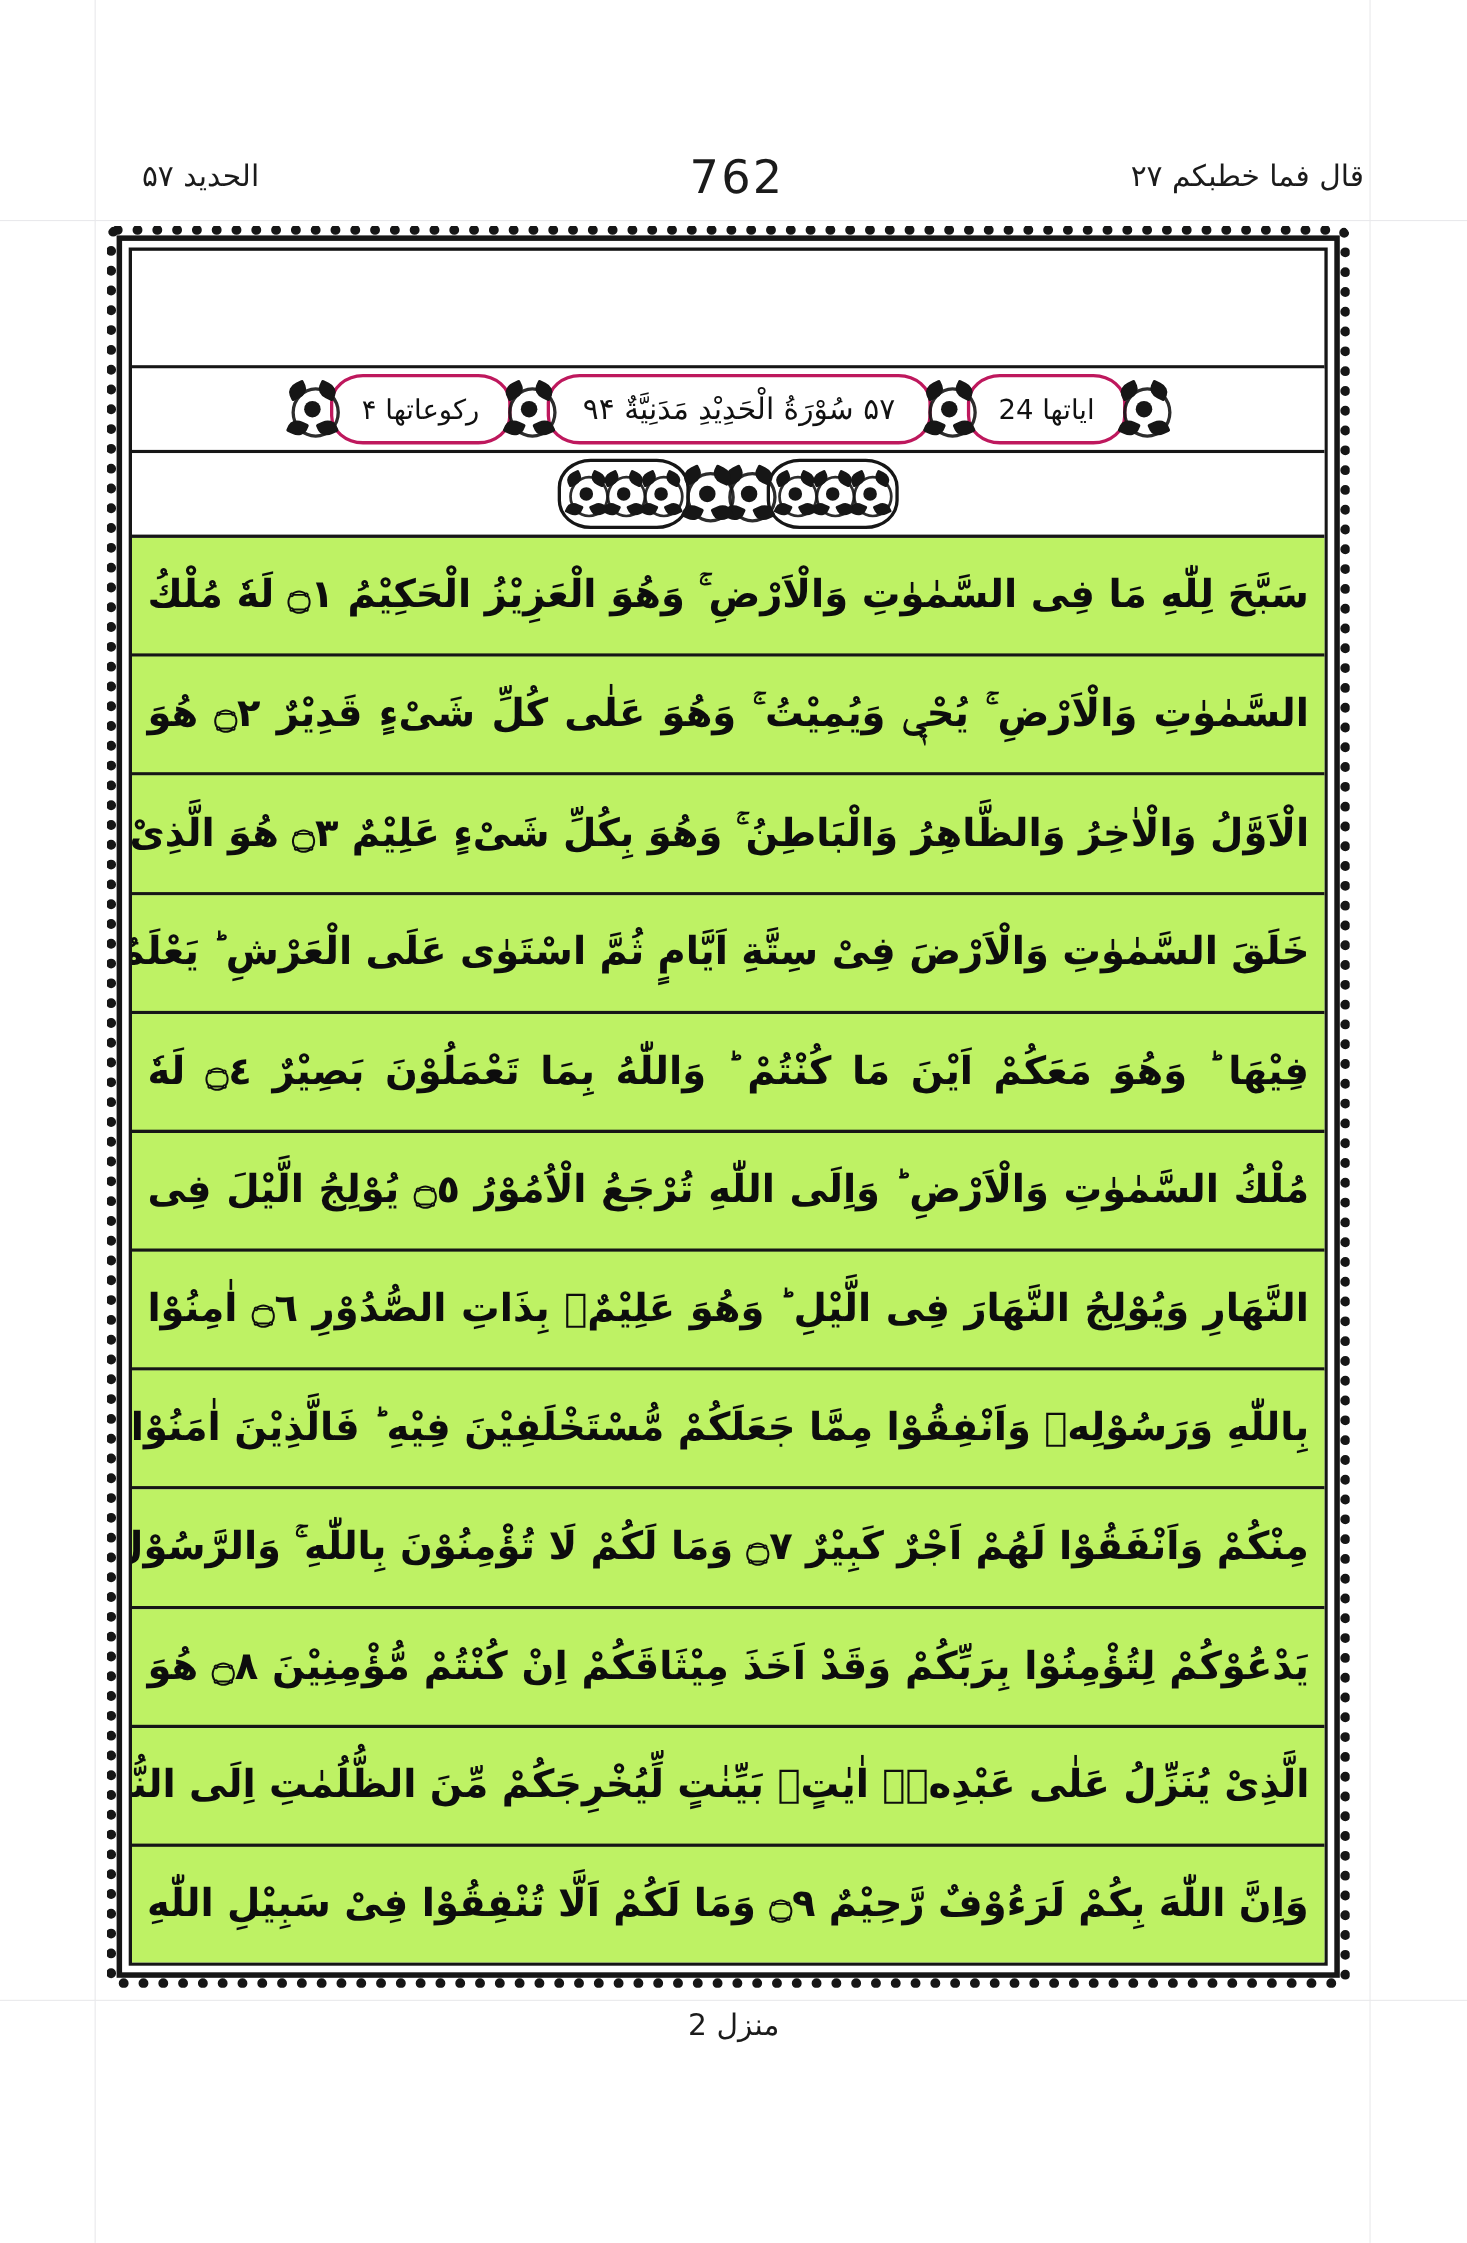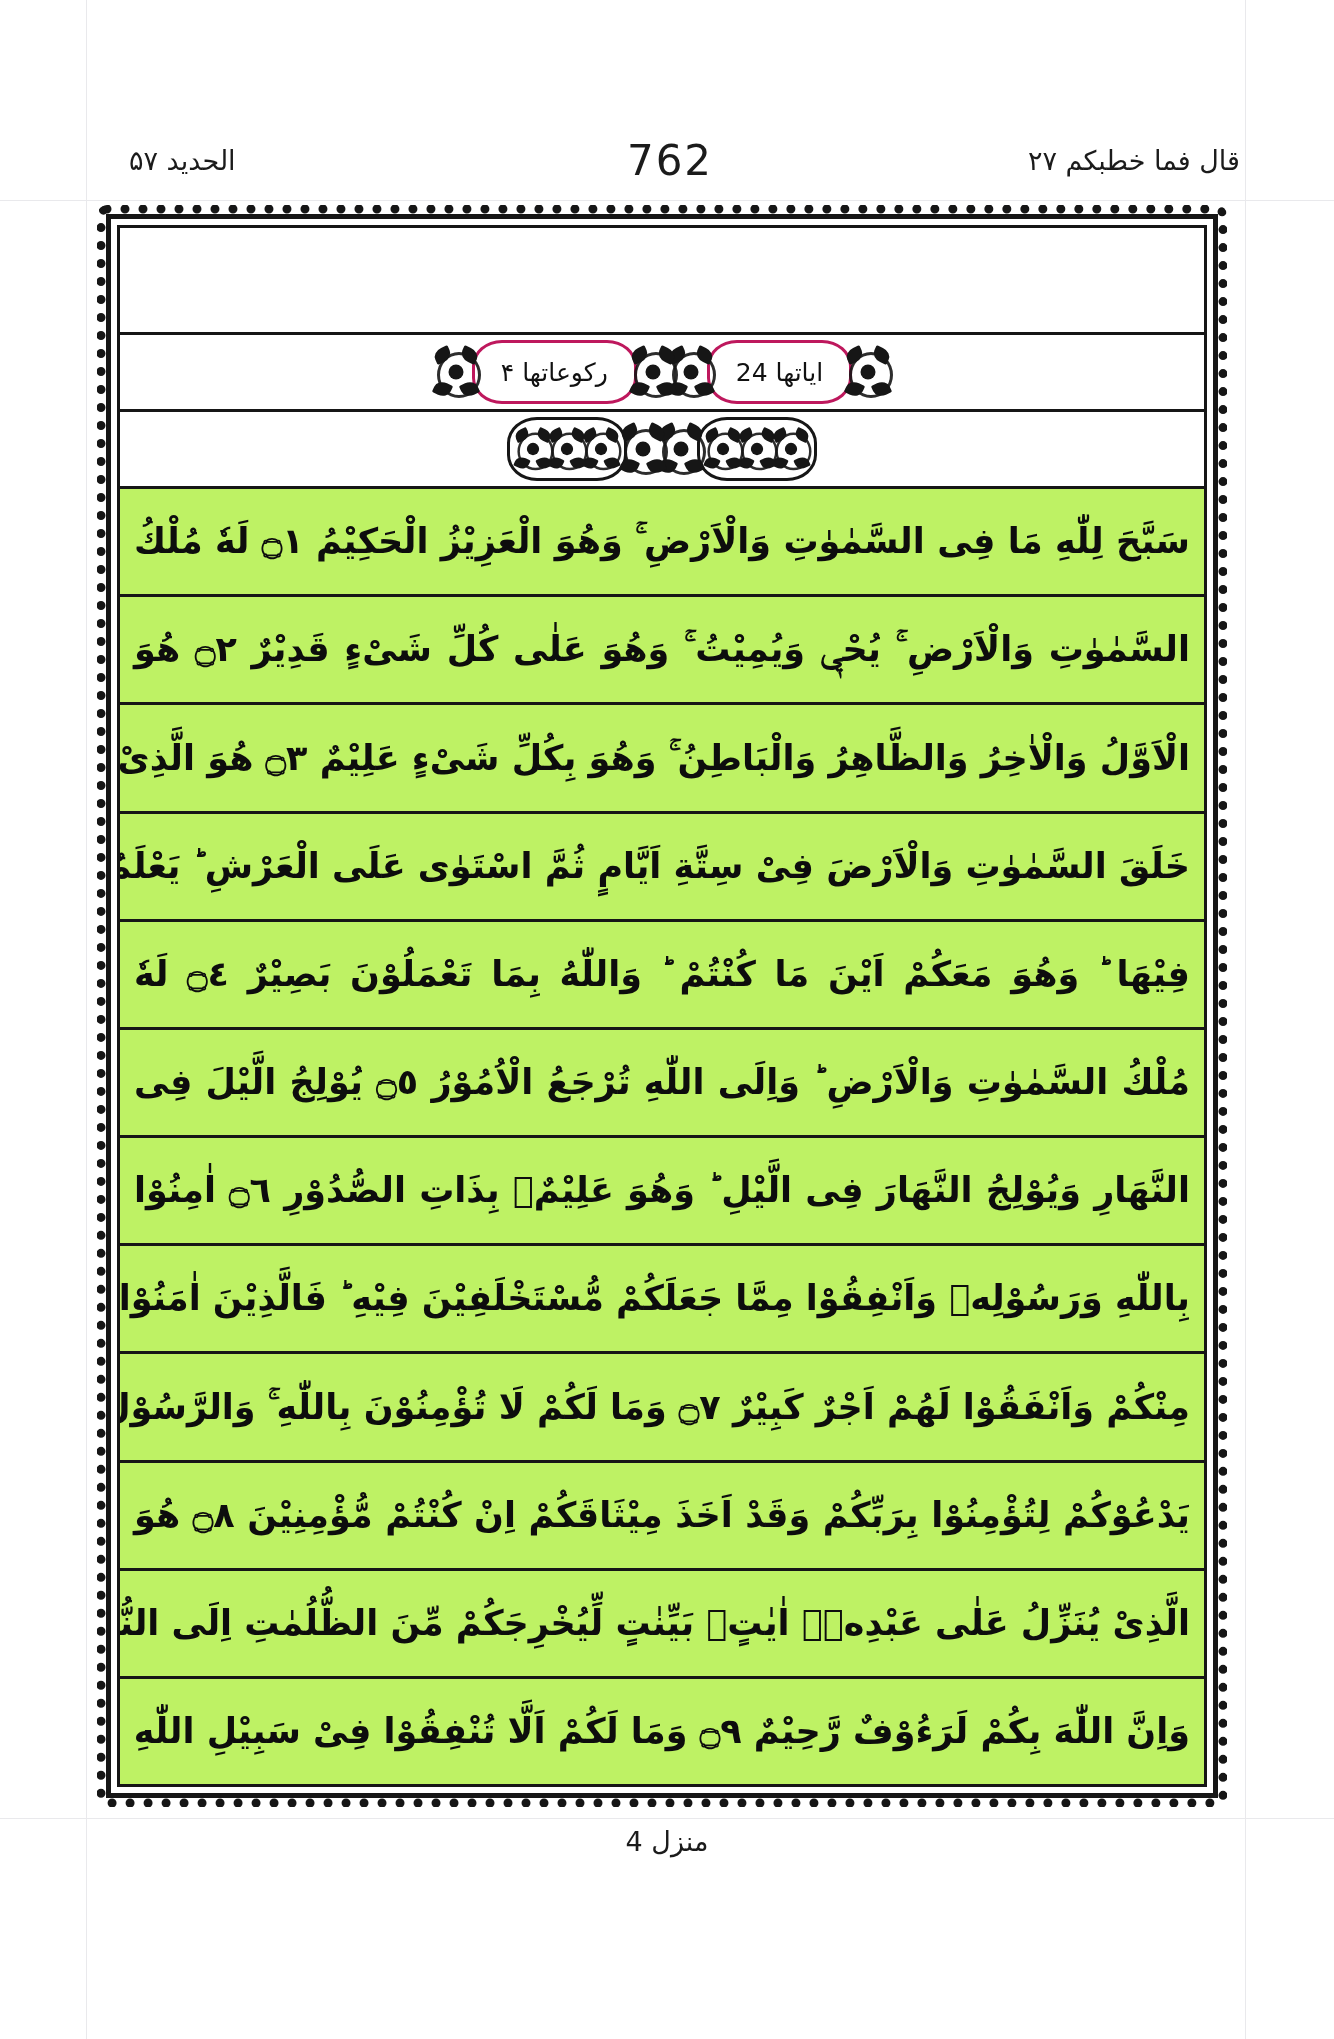--- a/index.html
+++ b/index.html
@@ -261,20 +261,21 @@
 
           <div class="roundel">
             <span class="ring"></span>
               <span class="leaf tl"></span>
               <span class="leaf tr"></span>
             <span class="leaf bl"></span>
               <span class="leaf br"></span>
               <span class="dot"></span>
           </div>
 
+          <div class="cart-seg title">۵۷ سُوْرَةُ الْحَدِيْدِ مَدَنِيَّةٌ ۹۴</div>
 
           <div class="roundel">
             <span class="ring"></span>
               <span class="leaf tl"></span>
               <span class="leaf tr"></span>
             <span class="leaf bl"></span>
               <span class="leaf br"></span>
               <span class="dot"></span>
           </div>
 
@@ -407,16 +408,16 @@
           </div>
         <div class="ayah-line">
             <span class="ayah-text">وَاِنَّ اللّٰهَ بِكُمْ لَرَءُوْفٌ رَّحِيْمٌ ۝٩ وَمَا لَكُمْ اَلَّا تُنْفِقُوْا فِىْ سَبِيْلِ اللّٰهِ وَلِلّٰهِ</span>
           </div>
       </div>
 
     </div>
   </div>
 
   <div id="footer-band">
-    <span>منزل 4</span>
+    <span>منزل 2</span>
   </div>
 
 </div>
 
 </body></html>

